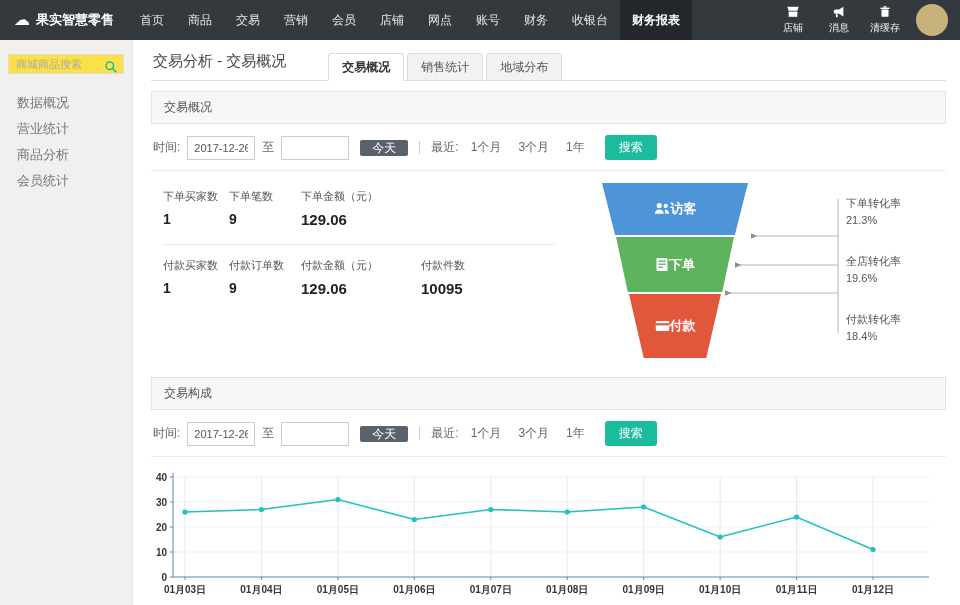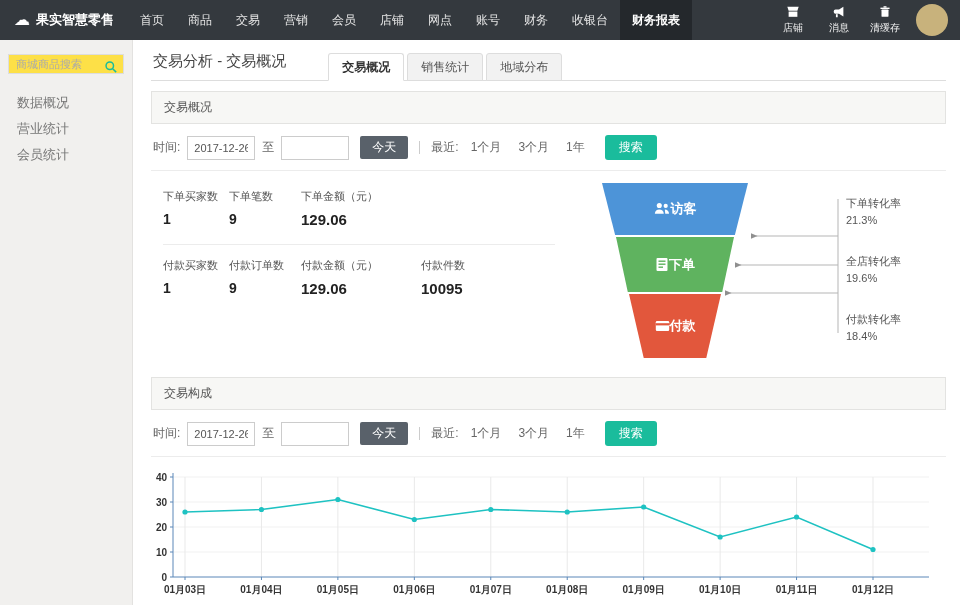--- a/index.html
+++ b/index.html
@@ -34,21 +34,21 @@
   .page-header{display:flex;align-items:flex-end;border-bottom:1px solid #ddd;padding-top:12px;}
   .page-title{font-size:15px;font-weight:normal;color:#444;padding:0 0 9px 2px;white-space:nowrap;}
   .tabs{display:flex;margin-left:42px;}
   .tab{padding:0 13px;height:28px;line-height:27px;background:#f2f2f2;border:1px solid #ddd;margin-right:3px;margin-bottom:-1px;border-radius:3px 3px 0 0;color:#555;font-size:12px;cursor:pointer;}
   .tab.active{background:#fff;border-bottom-color:#fff;font-weight:bold;color:#333;}
 
   
   .panel-header{margin-top:10px;border:1px solid #e3e3e1;background:#f7f7f5;padding:7px 12px;font-size:12px;color:#555;}
   .filter-row{display:flex;align-items:center;gap:7px;padding:11px 2px 10px;font-size:12px;color:#666;border-bottom:1px solid #ececec;}
   .date-input{width:68px;height:24px;border:1px solid #ccc;padding:0 6px;font-size:11px;color:#555;outline:none;font-family:inherit;}
-  .btn-today{height:23px;padding:0 12px;background:#59616a;color:#fff;border:none;font-size:12px;border-radius:2px;cursor:pointer;margin-left:4px;font-family:inherit;}
+  .btn-today{height:16px;padding:0 12px;background:#59616a;color:#fff;border:none;font-size:12px;border-radius:2px;cursor:pointer;margin-left:4px;font-family:inherit;}
   .vdiv{width:1px;height:13px;background:#ccc;margin:0 4px;}
   .range-link{margin:0 5px;color:#666;cursor:pointer;}
   .btn-search{height:25px;padding:0 14px;background:#1abc9c;color:#fff;border:none;font-size:12px;border-radius:3px;cursor:pointer;margin-left:8px;font-family:inherit;}
 
   
   .stats-section{display:flex;padding:12px 4px 6px 12px;}
   .stats{width:392px;flex:none;}
   .stats-row{display:grid;grid-template-columns:66px 72px 120px 96px;padding:6px 0 16px;}
   .stats-row.second{border-top:1px solid #ececec;padding-top:13px;}
   .stat-label{font-size:11px;color:#555;margin-bottom:7px;white-space:nowrap;}
@@ -122,20 +122,21 @@
     <div class="search-box">
       <input class="search-input" placeholder="商城商品搜索" style="">
       <svg class="search-icon" width="14" height="14" viewBox="0 0 15 15">
           <circle cx="6.2" cy="6.2" r="4" fill="none" stroke="#1abc9c" stroke-width="1.6"></circle>
           <line x1="9.3" y1="9.3" x2="13" y2="13" stroke="#1abc9c" stroke-width="1.6"></line>
         </svg>
     </div>
     <nav class="menu">
       <div class="menu-item">数据概况</div>
       <div class="menu-item">营业统计</div>
+      <div class="menu-item">商品分析</div>
       <div class="menu-item">会员统计</div>
     </nav>
   </aside>
 
   <main class="main">
 
     <div class="page-header">
       <h1 class="page-title">交易分析 - 交易概况</h1>
       <div class="tabs">
         <div class="tab active">交易概况</div>

